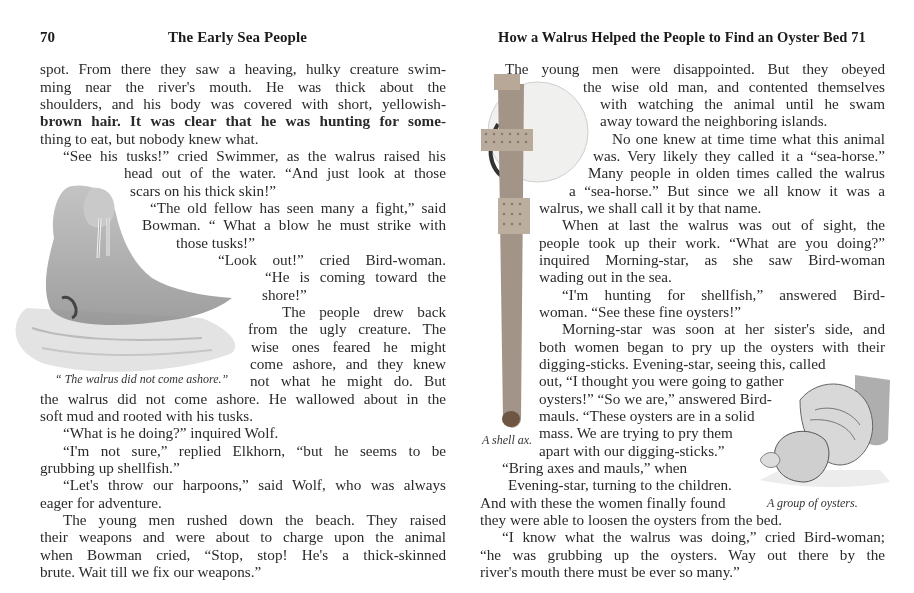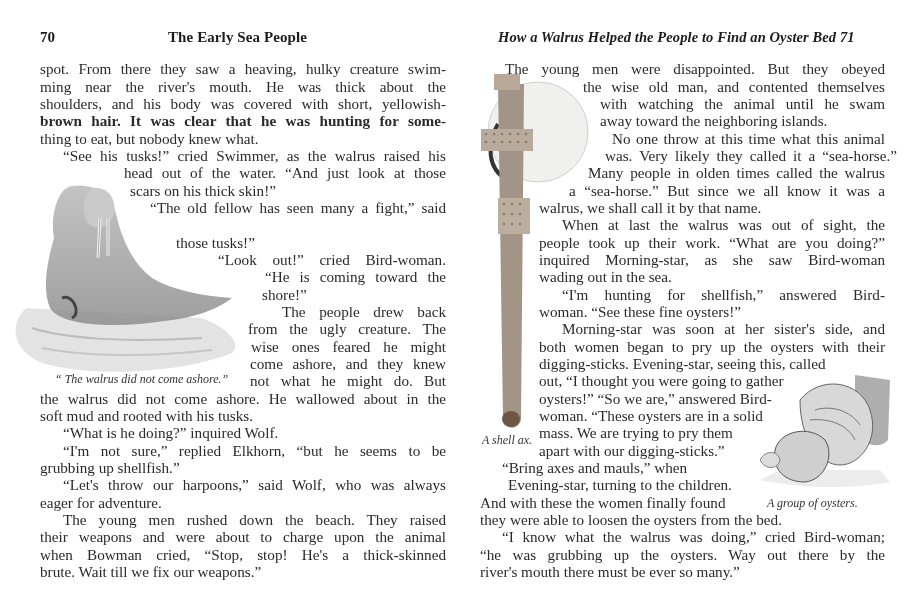--- a/index.html
+++ b/index.html
@@ -54,20 +54,21 @@
 
   <div class="line" style="left:40px; top:60px; width:406px;">spot.  From there they saw a heaving, hulky creature swim-</div>
   <div class="line" style="left:40px; top:78px; width:406px;">ming near the river's mouth.  He was thick about the</div>
   <div class="line" style="left:40px; top:95px; width:406px;">shoulders, and his body was covered with short, yellowish-</div>
   <div class="line" style="left:40px; top:112px; width:406px;font-weight:bold;">brown hair.  It was clear that he was hunting for some-</div>
   <div class="line last" style="left:40px; top:130px; width:406px;">thing to eat, but nobody knew what.</div>
   <div class="line" style="left:63px; top:147px; width:383px;">“See his tusks!” cried Swimmer, as the walrus raised his</div>
   <div class="line" style="left:124px; top:164px; width:322px;">head out of the water.  “And just look at those</div>
   <div class="line last" style="left:130px; top:182px; width:316px;">scars on his thick skin!”</div>
   <div class="line" style="left:150px; top:199px; width:296px;">“The old fellow has seen many a fight,” said</div>
+  <div class="line" style="left:142px; top:216px; width:304px;">Bowman.  “ What a blow he must strike with</div>
   <div class="line last" style="left:176px; top:234px; width:270px;">those tusks!”</div>
   <div class="line" style="left:218px; top:251px; width:228px;">“Look out!”  cried Bird-woman.</div>
   <div class="line" style="left:265px; top:268px; width:181px;">“He is coming toward the</div>
   <div class="line last" style="left:262px; top:286px; width:184px;">shore!”</div>
   <div class="line" style="left:282px; top:303px; width:164px;">The people drew back</div>
   <div class="line" style="left:248px; top:320px; width:198px;">from the ugly creature.  The</div>
   <div class="line" style="left:251px; top:338px; width:195px;">wise ones feared he might</div>
   <div class="line" style="left:250px; top:355px; width:196px;">come ashore, and they knew</div>
   <div class="line" style="left:250px; top:372px; width:196px;">not what he might do.  But</div>
   <div class="line" style="left:40px; top:390px; width:406px;">the walrus did not come ashore.  He wallowed about in the</div>
@@ -77,21 +78,21 @@
   <div class="line last" style="left:40px; top:459px; width:406px;">grubbing up shellfish.”</div>
   <div class="line" style="left:63px; top:476px; width:383px;">“Let's throw our harpoons,” said Wolf, who was always</div>
   <div class="line last" style="left:40px; top:494px; width:406px;">eager for adventure.</div>
   <div class="line" style="left:63px; top:511px; width:383px;">The young men rushed down the beach.  They raised</div>
   <div class="line" style="left:40px; top:528px; width:406px;">their weapons and were about to charge upon the animal</div>
   <div class="line" style="left:40px; top:546px; width:406px;">when Bowman cried, “Stop, stop!  He's a thick-skinned</div>
   <div class="line last" style="left:40px; top:563px; width:406px;">brute.  Wait till we fix our weapons.”</div>
 </div>
 
 <div class="page page-right">
-  <div class="running-head" style="left:38px; font-size:14.5px;font-style:italic;">How a Walrus Helped the People to Find an Oyster Bed 71</div>
+  <div class="running-head" style="left:38px; font-size:14.5px;">How a Walrus Helped the People to Find an Oyster Bed 71</div>
 
   <svg class="illus" style="left:16px; top:74px;" width="115" height="360" viewBox="0 0 115 360">
     <ellipse cx="62" cy="58" rx="50" ry="50" fill="#f0f0ef" stroke="#cfcfcf"></ellipse>
     <path d="M22 50 C10 70 12 95 30 105" stroke="#333" stroke-width="4" fill="none"></path>
     <path d="M22 10 L48 10 L45 345 C44 355 30 358 27 345 L22 10 Z" fill="#a39488"></path>
     <rect x="18" y="0" width="26" height="16" fill="#b8a898"></rect>
     <rect x="5" y="55" width="52" height="22" fill="#b9ab9c"></rect>
     <rect x="22" y="124" width="32" height="36" fill="#bcae9e"></rect>
     <g fill="#8a7b6d">
       <circle cx="10" cy="60" r="1.3"></circle>
@@ -127,37 +128,37 @@
     <path d="M15 80 C20 60 50 55 65 70 C75 85 65 110 45 112 C25 112 12 100 15 80 Z" fill="#cfcfcf" stroke="#555" stroke-width="1"></path>
     <path d="M0 90 C5 80 18 80 20 90 C18 100 5 100 0 90 Z" fill="#dcdcdc" stroke="#666" stroke-width="0.8"></path>
     <path d="M55 40 C70 35 90 40 100 55 M50 50 C70 48 88 55 95 70" stroke="#777" fill="none"></path>
   </svg>
   <div class="caption" style="left:307px; top:496px;">A group of oysters.</div>
 
   <div class="line" style="left:45px; top:60px; width:380px;">The young men were disappointed.  But they obeyed</div>
   <div class="line" style="left:123px; top:78px; width:302px;">the wise old man, and contented themselves</div>
   <div class="line" style="left:140px; top:95px; width:285px;">with  watching the animal until he swam</div>
   <div class="line last" style="left:140px; top:112px; width:285px;">away toward the neighboring islands.</div>
-  <div class="line" style="left:152px; top:130px; width:273px;">No one throw at this time what this animal</div>
-  <div class="line" style="left:133px; top:147px; width:292px;margin-left:12px;">was.  Very likely they called it a “sea-horse.”</div>
+  <div class="line" style="left:152px; top:130px; width:273px;">No one knew at time time what this animal</div>
+  <div class="line" style="left:133px; top:147px; width:292px;">was.  Very likely they called it a “sea-horse.”</div>
   <div class="line" style="left:128px; top:164px; width:297px;">Many people in olden times called the walrus</div>
   <div class="line" style="left:109px; top:182px; width:316px;">a “sea-horse.”  But since we all know it was a</div>
   <div class="line last" style="left:79px; top:199px; width:346px;">walrus, we shall call it by that name.</div>
   <div class="line" style="left:102px; top:216px; width:323px;">When at last the walrus was out of sight, the</div>
   <div class="line" style="left:79px; top:234px; width:346px;">people took up their work.  “What are you doing?”</div>
   <div class="line" style="left:79px; top:251px; width:346px;">inquired  Morning-star,  as  she  saw  Bird-woman</div>
   <div class="line last" style="left:79px; top:268px; width:346px;">wading out in the sea.</div>
   <div class="line" style="left:102px; top:286px; width:323px;">“I'm  hunting  for  shellfish,”  answered  Bird-</div>
   <div class="line last" style="left:79px; top:303px; width:346px;">woman.  “See these fine oysters!”</div>
   <div class="line" style="left:102px; top:320px; width:323px;">Morning-star was soon at her sister's side, and</div>
   <div class="line" style="left:79px; top:338px; width:346px;">both women began to pry up the oysters with their</div>
   <div class="line last" style="left:79px; top:355px; width:300px;">digging-sticks.  Evening-star, seeing this, called</div>
   <div class="line last" style="left:79px; top:372px; width:290px;">out, “I thought you were going to gather</div>
   <div class="line last" style="left:79px; top:390px; width:260px;">oysters!”  “So we are,” answered Bird-</div>
-  <div class="line last" style="left:79px; top:407px; width:250px;">woman.  “These oysters are in a solid</div>
+  <div class="line last" style="left:79px; top:407px; width:250px;">mauls.  “These oysters are in a solid</div>
   <div class="line last" style="left:79px; top:424px; width:230px;">mass.  We are trying to pry them</div>
   <div class="line last" style="left:79px; top:442px; width:230px;">apart with our digging-sticks.”</div>
   <div class="line last" style="left:42px; top:459px; width:240px;">“Bring  axes  and  mauls,”  when</div>
   <div class="line last" style="left:20px; top:476px; width:262px;margin-left:28px;">Evening-star, turning to the children.</div>
   <div class="line last" style="left:20px; top:494px; width:262px;">And with these the women finally found</div>
   <div class="line last" style="left:20px; top:511px; width:360px;">they were able to loosen the oysters from the bed.</div>
   <div class="line" style="left:42px; top:528px; width:383px;">“I know what the walrus was doing,” cried Bird-woman;</div>
   <div class="line" style="left:20px; top:546px; width:405px;">“he was grubbing up the oysters.  Way out there by the</div>
   <div class="line last" style="left:20px; top:563px; width:405px;">river's mouth there must be ever so many.”</div>
 </div>

